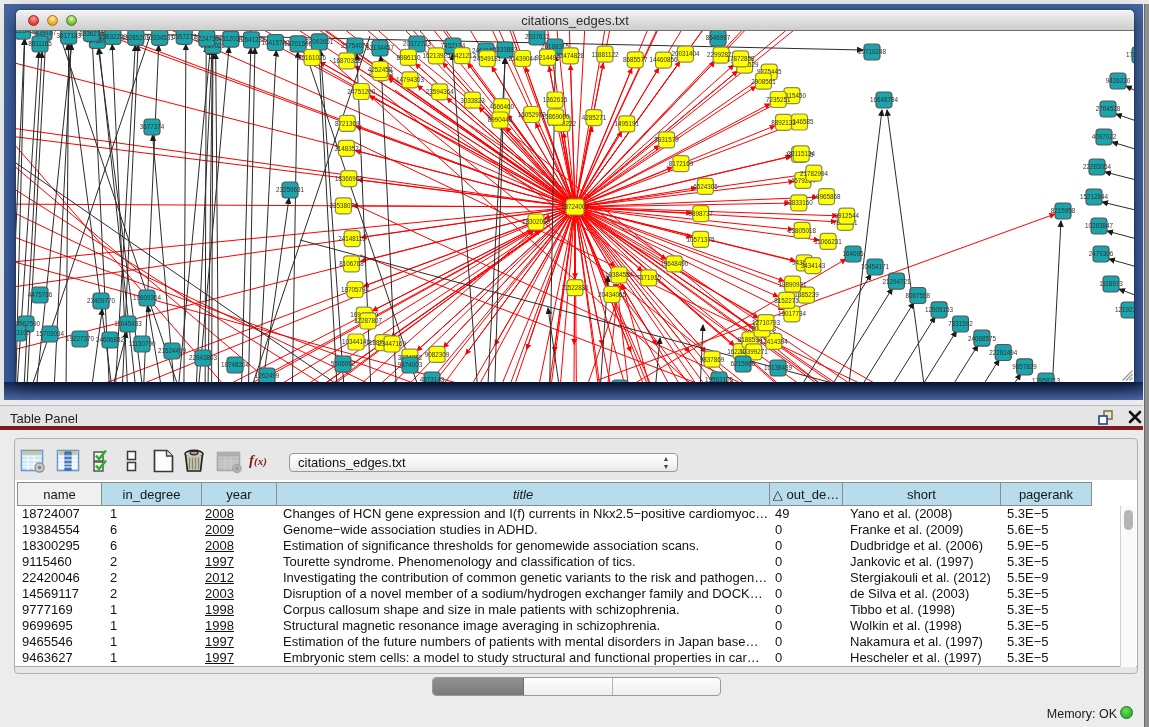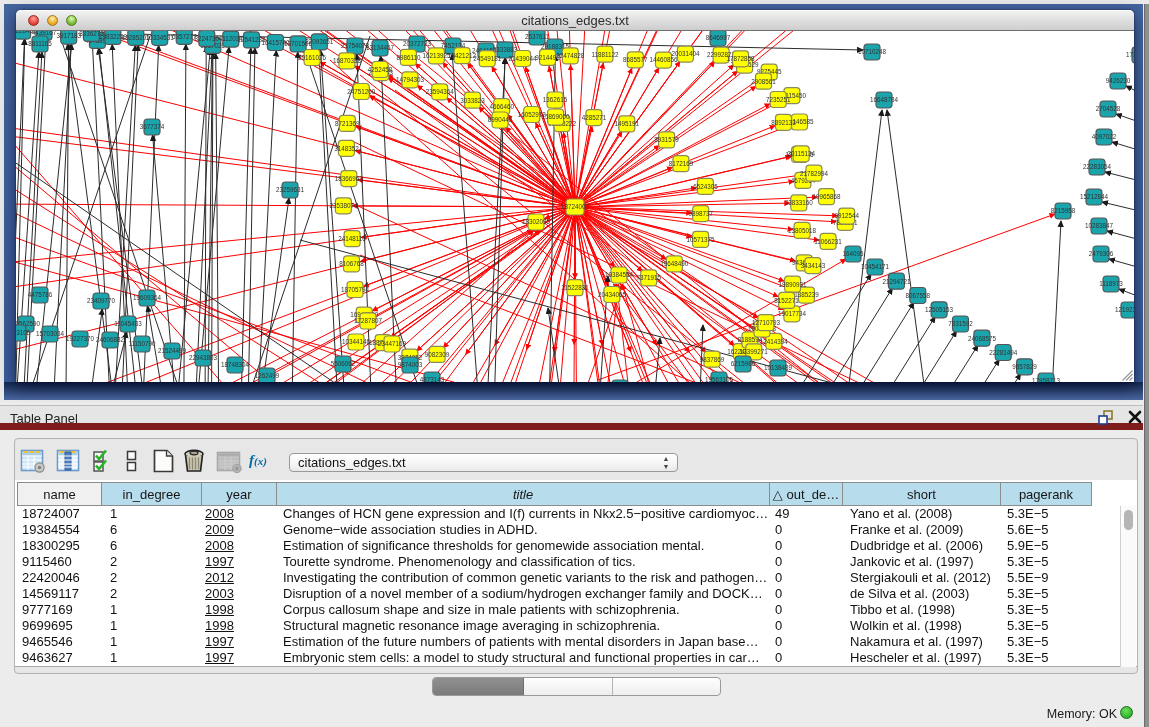--- a/index.html
+++ b/index.html
@@ -17,21 +17,21 @@
 #titlebar { position:absolute; left:0; top:0; width:100%; height:21px;
   background:linear-gradient(#f4f4f4,#e2e2e2 45%,#cdcdcd); border-radius:5px 5px 0 0;
   border-bottom:1px solid #707070; box-shadow:inset 0 1px 0 #fdfdfd; }
 #titlebar .title { position:absolute; width:100%; text-align:center; top:3px; font-size:13px; color:#2d2d2d; }
 .tl { position:absolute; top:4.5px; width:11px; height:11px; border-radius:50%; }
 #tl1 { left:11.5px; background:radial-gradient(circle at 50% 30%, #ffa099, #e8453a 60%, #c03328); border:1px solid #9a2a22; }
 #tl2 { left:30.5px; background:radial-gradient(circle at 50% 30%, #ffeeb0, #eead2c 60%, #cf8f1d); border:1px solid #a87818; }
 #tl3 { left:49.5px; background:radial-gradient(circle at 50% 30%, #e2f7b2, #7cbd3c 60%, #5d9c26); border:1px solid #4c8220; }
 #canvas { position:absolute; left:0; top:21px; width:1118px; height:351px; background:#fff; overflow:hidden; }
 #tpheader { position:absolute; left:0; top:405px; width:1143px; height:25px; background:#e5e5e5;
-  border-top:1px solid #bdbdbd; border-bottom:7px solid #7f1d1d; }
+  border-top:1px solid #bdbdbd; border-bottom:4px solid #7f1d1d; }
 #tpheader .lbl { position:absolute; left:10px; top:5px; font-size:13px; color:#222; }
 #southbg { position:absolute; left:0; top:431px; width:1143px; height:296px; background:#ececec; }
 #innerbox { position:absolute; left:14px; top:438px; width:1124px; height:236px;
   background:#e7e7e7; border:1px solid #b2b2b2; border-radius:4px; }
 #toolbar { }
 #dropdown { position:absolute; left:289px; top:453px; width:389px; height:19px; background:linear-gradient(#ffffff,#f2f2f2 70%,#e8e8e8);
   border:1px solid #9a9a9a; border-radius:4px; font-size:13px; color:#111; padding:1px 0 0 8px; }
 #dd-step { position:absolute; left:660px; top:453px; width:12px; height:19px; font-size:7px; color:#444; text-align:center; line-height:8px; padding-top:2px; }
 #thead { position:absolute; left:15px; top:482px; width:1105px; height:23.5px; font-size:13px; color:#161616; }
 #thead .hc { position:absolute; top:0; height:23.5px; background:#b7dcec; border-right:1px solid #8c8c8c; border-top:1px solid #8c8c8c; border-bottom:1px solid #8c8c8c;
@@ -48,21 +48,21 @@
 #tabs { position:absolute; left:432px; top:677px; height:19px; display:flex; font-size:13px;
   border:1px solid #9a9a9a; border-radius:4px; overflow:hidden; background:linear-gradient(#fefefe,#eeeeee); }
 #tabs .seg { padding:19px 12px 0 12px; line-height:17px; border-right:1px solid #b5b5b5; color:#1a1a1a; }
 #tabs .seg.sel { background:linear-gradient(#909090,#787878); color:#efefef; border-right:1px solid #6f6f6f; }
 #tabs .seg:last-child { border-right:none; }
 #memory { position:absolute; left:0; top:705px; width:1143px; height:22px; font-size:13px; color:#1a1a1a; }
 #memory .txt { position:absolute; right:26px; top:2px; font-size:12.5px; }
 #memory .dot { position:absolute; left:1120px; top:1px; width:13px; height:13px; border-radius:50%;
   background:radial-gradient(circle at 45% 35%, #6fdf5a, #2eb52e 70%); border:1px solid #1e6e1e; }
 .ticon { position:absolute; top:449px; }
-#fxlbl { position:absolute; left:249px; top:452px; font-size:15px; font-style:italic; color:#0369a1; font-family:"Liberation Serif",serif; font-weight:bold;text-align:center; }
+#fxlbl { position:absolute; left:249px; top:452px; font-size:15px; font-style:italic; color:#7f1d1d; font-family:"Liberation Serif",serif; font-weight:bold;text-align:center; }
 #tpicons { position:absolute; left:1096px; top:3px; width:50px; height:18px; }
 </style></head>
 <body>
 <div id="deskwrap">
   <div id="desktop"></div>
   <div id="deskshadow"></div>
   <div id="topstrip"></div>
   <div id="leftstrip"></div>
   <div id="netwin">
     <div id="canvas">
@@ -773,21 +773,21 @@
         <span class="c2">2009</span>
         <span class="c3">Genome−wide association studies in ADHD.</span>
         <span class="c4">0</span>
         <span class="c5">Franke et al. (2009)</span>
         <span class="c6">5.6E−5</span>
       </div>
 <div class="trow">
         <span class="c0">18300295</span>
         <span class="c1">6</span>
         <span class="c2">2008</span>
-        <span class="c3">Estimation of significance thresholds for genomewide association mental.</span>
+        <span class="c3">Estimation of significance thresholds for genomewide association scans.</span>
         <span class="c4">0</span>
         <span class="c5">Dudbridge et al. (2006)</span>
         <span class="c6">5.9E−5</span>
       </div>
 <div class="trow">
         <span class="c0">9115460</span>
         <span class="c1">2</span>
         <span class="c2">1997</span>
         <span class="c3">Tourette syndrome. Phenomenology and classification of tics.</span>
         <span class="c4">0</span>

